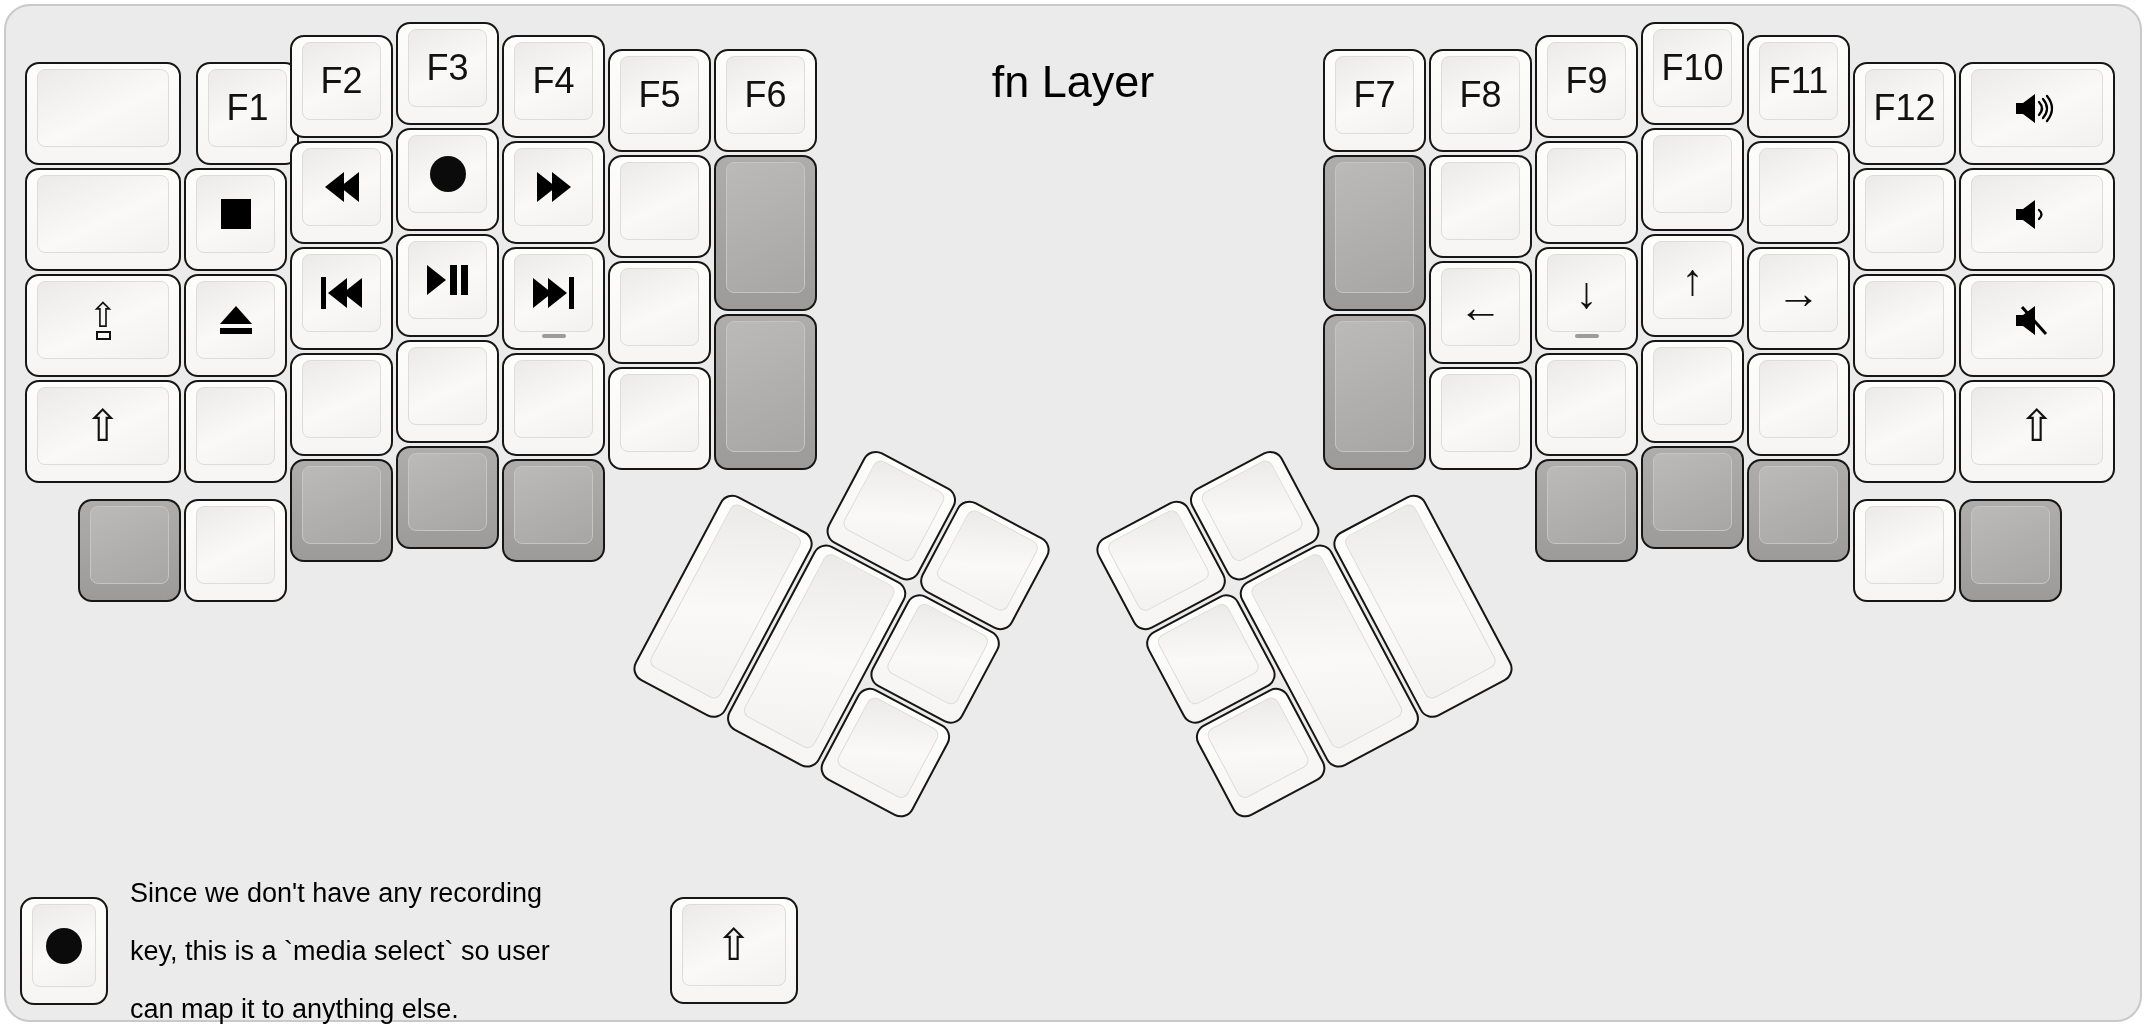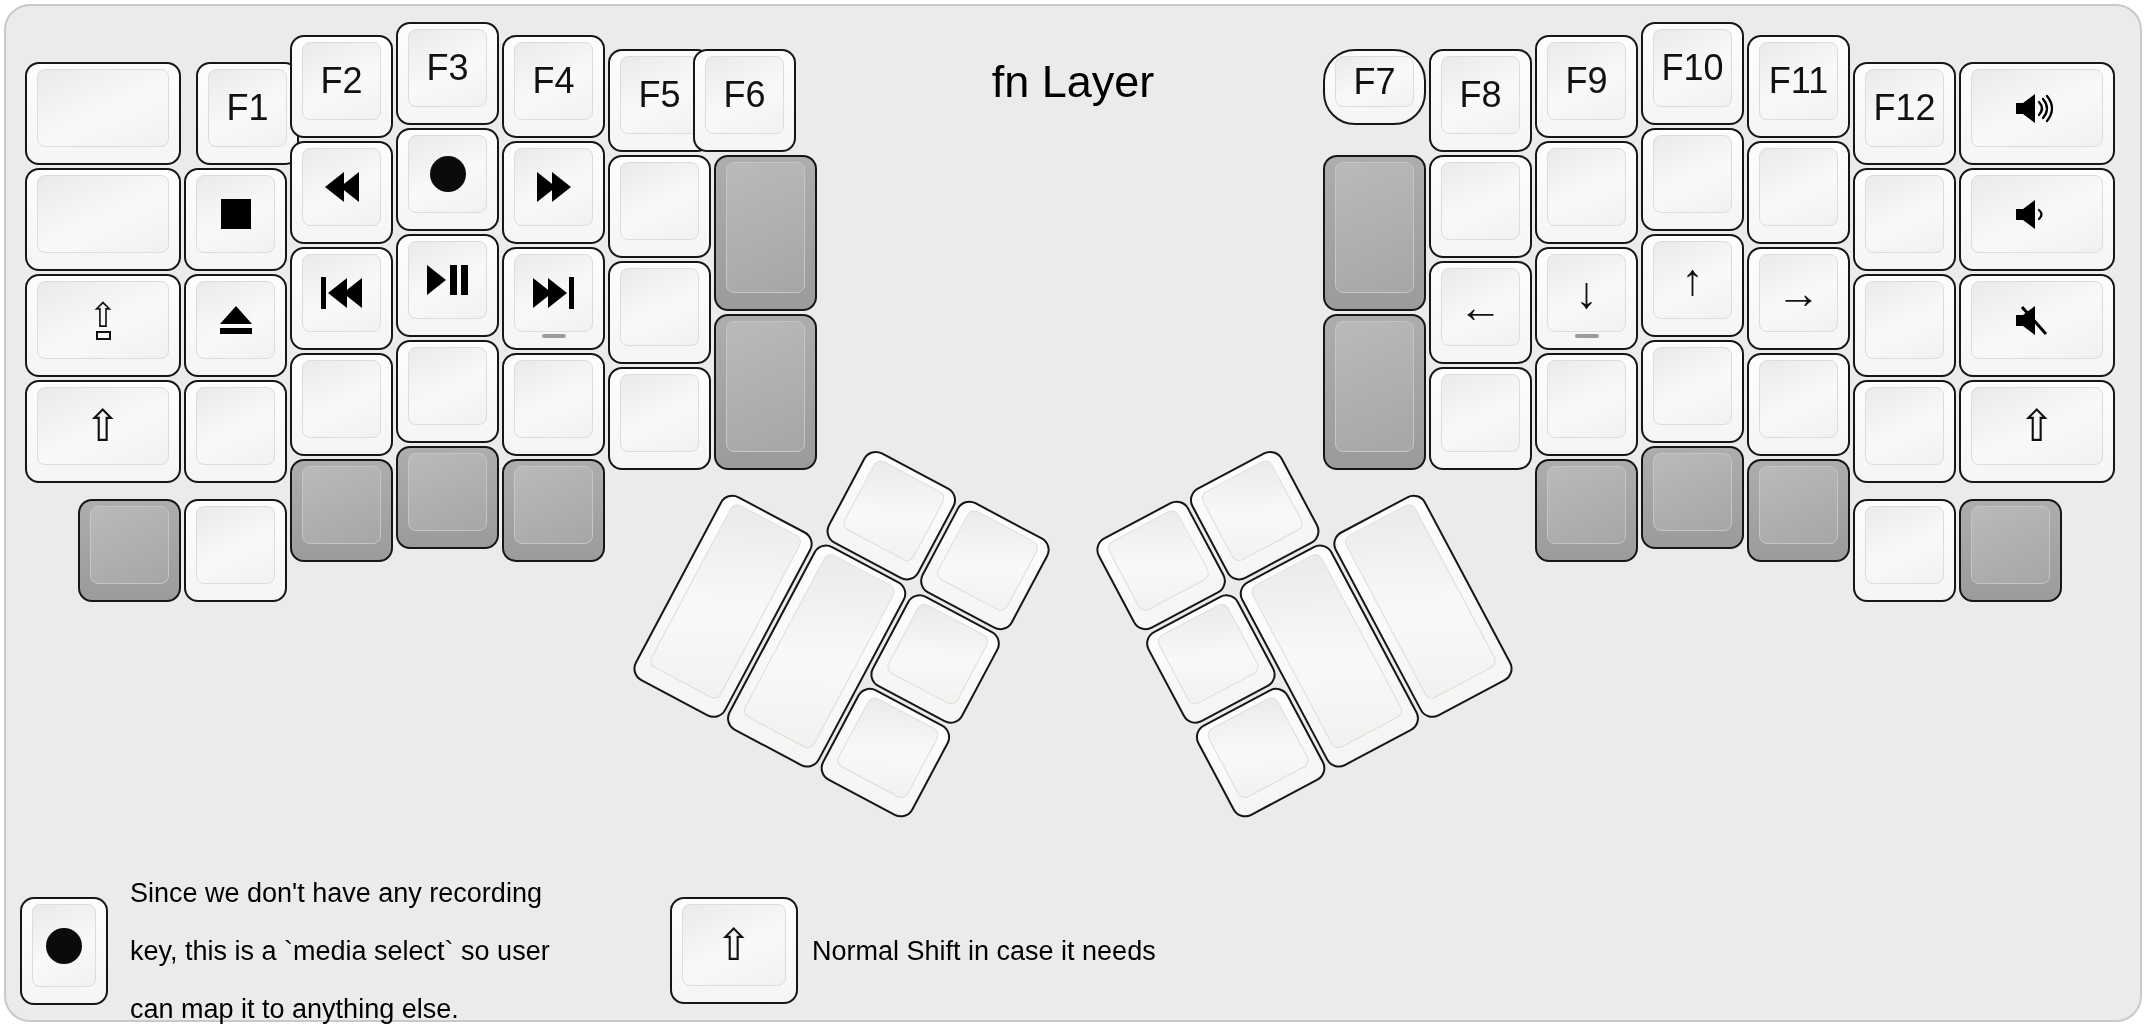--- a/index.html
+++ b/index.html
@@ -185,40 +185,40 @@
         </div>
         <div class="key w" style="left: 608px; top: 155px; width: 103px; height: 103px;">
           <div class="ktop"></div>
         </div>
         <div class="key w" style="left: 608px; top: 261px; width: 103px; height: 103px;">
           <div class="ktop"></div>
         </div>
         <div class="key w" style="left: 608px; top: 367px; width: 103px; height: 103px;">
           <div class="ktop"></div>
         </div>
-        <div class="key w" style="left: 693px; top: 49px; width: 103px; height: 103px;">
+        <div class="key w" style="left: 714px; top: 49px; width: 103px; height: 103px;">
           <div class="ktop">
             <span class="klabel">F6</span>
           </div>
         </div>
         <div class="key g" style="left: 714px; top: 155px; width: 103px; height: 156px;">
           <div class="ktop"></div>
         </div>
         <div class="key g" style="left: 714px; top: 314px; width: 103px; height: 156px;">
           <div class="ktop"></div>
         </div>
         <div class="key g" style="left: 78px; top: 499px; width: 103px; height: 103px;">
           <div class="ktop"></div>
         </div>
         <div class="key w" style="left: 184px; top: 499px; width: 103px; height: 103px;">
           <div class="ktop"></div>
         </div>
       </div>
       <div class="kgroup">
-        <div class="key w" style="left: 1323px; top: 49px; width: 103px; height: 76px; border-radius: 32px;">
+        <div class="key w" style="left: 1323px; top: 49px; width: 103px; height: 103px;">
           <div class="ktop">
             <span class="klabel">F7</span>
           </div>
         </div>
         <div class="key g" style="left: 1323px; top: 155px; width: 103px; height: 156px;">
           <div class="ktop"></div>
         </div>
         <div class="key g" style="left: 1323px; top: 314px; width: 103px; height: 156px;">
           <div class="ktop"></div>
         </div>
@@ -412,17 +412,16 @@
       </div>
       <div class="legend-item" style="left: 670px; top: 897px;">
         <div class="legend-key">
           <div class="key w" style="position: relative; width: 128px; height: 107px;">
             <div class="ktop">
               <span class="klabel big">⇧</span>
             </div>
           </div>
         </div>
         <div class="legend-text" style="margin-left: 14px; height: 107px;">
-          <div class="legend-line">Normal Shift in case it needs</div>
         </div>
       </div>
     </div>
 </div>
 
 </body></html>

